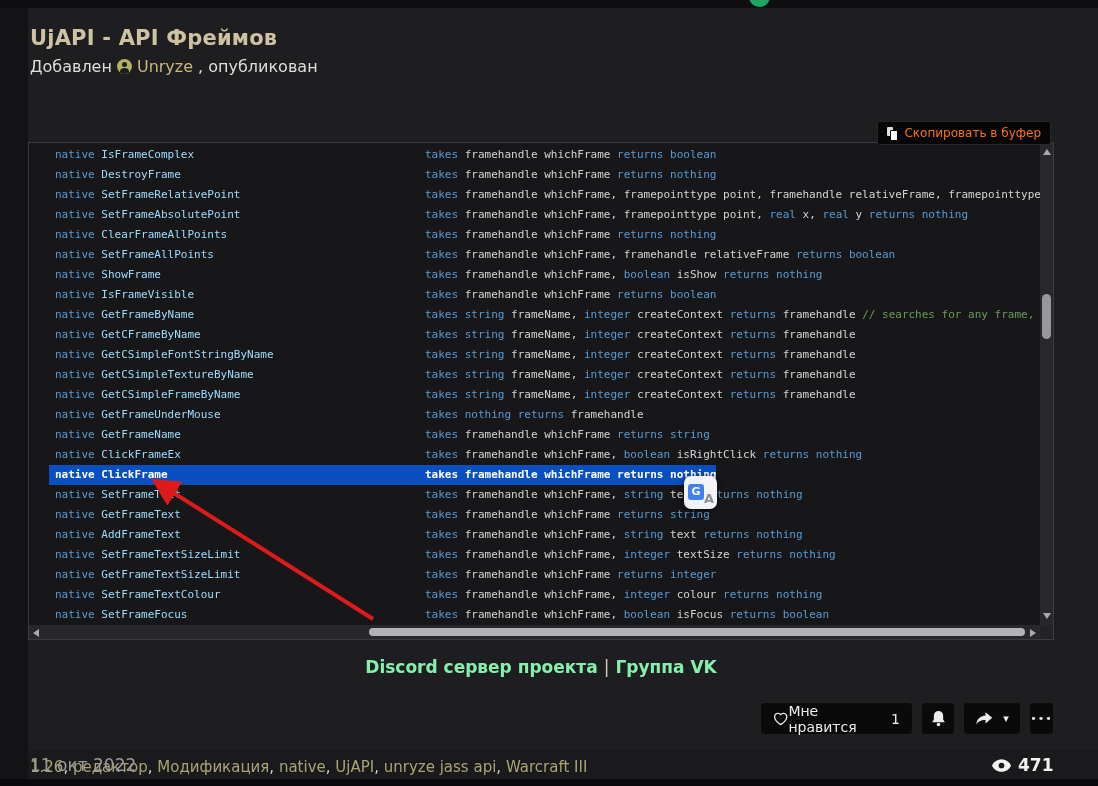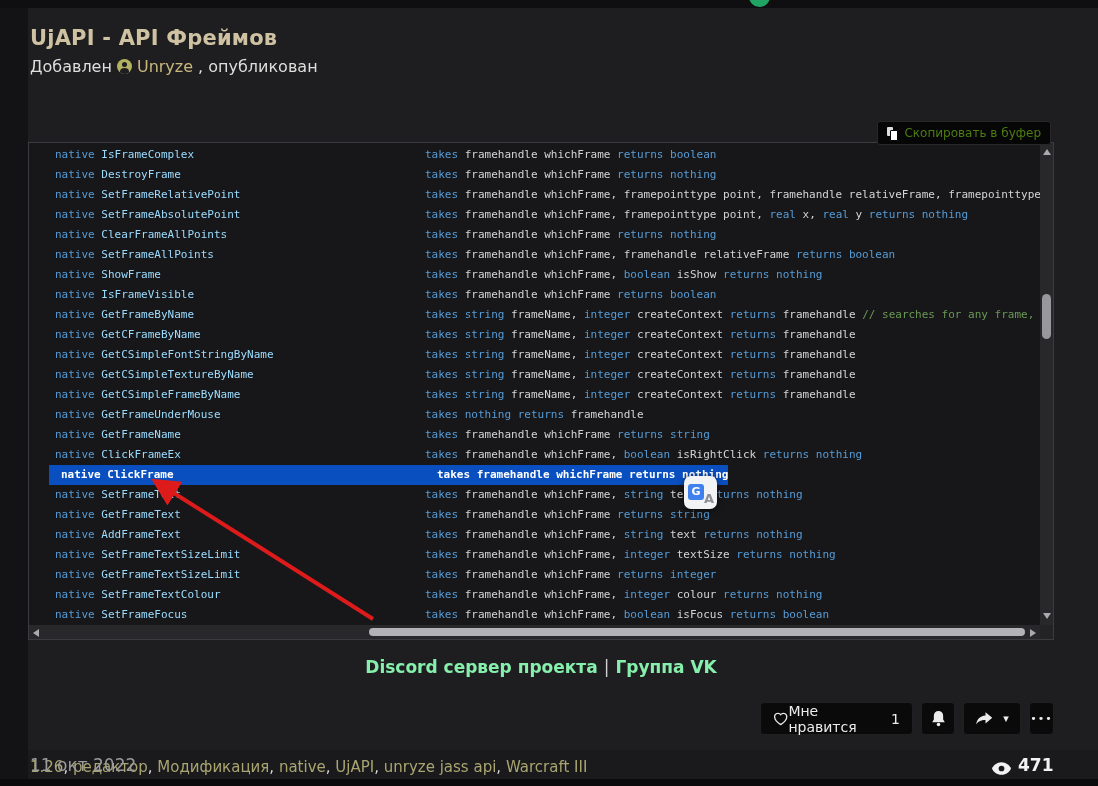--- a/index.html
+++ b/index.html
@@ -17,36 +17,36 @@
   
   .title{position:absolute;left:30px;top:26px;font-size:21px;font-weight:bold;color:#cfc2a2;letter-spacing:.2px;}
   .byline{position:absolute;left:30px;top:57px;font-size:16px;color:#dededd;display:flex;align-items:center;gap:5px;}
   .avatar{width:15px;height:15px;border-radius:50%;background:#b2b260;position:relative;overflow:hidden;display:inline-block;}
   .avatar::before{content:"";position:absolute;width:5px;height:5px;border-radius:50%;background:#1e1e21;left:5px;top:3px;}
   .avatar::after{content:"";position:absolute;width:9px;height:7px;border-radius:50% 50% 0 0;background:#1e1e21;left:3px;top:9px;}
   .author{color:#c9b87c;cursor:pointer;}
 
   
   .copy-btn{position:absolute;top:121px;right:47px;height:22px;display:flex;align-items:center;gap:6px;
-    background:#060607;border:1px solid #27272a;border-radius:3px;padding:0 9px;color:#4d7c0f;
+    background:#060607;border:1px solid #27272a;border-radius:3px;padding:0 9px;color:#f97316;
     font-size:12px;cursor:pointer;z-index:10;}
   .copy-icon{position:relative;width:11px;height:13px;display:inline-block;}
   .copy-icon::before{content:"";position:absolute;left:0;top:0;width:6px;height:9px;background:#dedede;border-radius:1px;}
   .copy-icon::after{content:"";position:absolute;left:3px;top:3px;width:6px;height:9px;background:#fff;border:1px solid #060607;border-radius:1px;}
 
   
   .code-block{position:absolute;left:28px;top:142px;width:1026px;height:498px;background:#17171a;
     border:1px solid #3c3c40;box-sizing:border-box;}
   .code-lines{position:absolute;left:0;top:2px;right:13px;bottom:14px;overflow:hidden;
     font-family:"DejaVu Sans Mono",monospace;font-size:11px;margin-left:20px;}
   .cline{height:20px;line-height:20px;white-space:pre;overflow:hidden;}
   .lhs{display:inline-block;width:376px;padding-left:6px;box-sizing:border-box;}
   .sig{display:inline-block;}
   .tk-kw{color:#569cd6;} .tk-id{color:#d4d4d4;} .tk-fn{color:#9cdcfe;} .tk-cm{color:#6a9955;}
-  .cline.sel .lhs,.cline.sel .sig{background:#0a4fc0;padding-left:12px;}
+  .cline.sel .lhs,.cline.sel .sig{background:#0a4fc0;}
   .cline.sel span{color:#ffffff;font-weight:bold;}
 
   
   .vbar{position:absolute;top:0;right:0;width:13px;bottom:14px;background:#28282b;}
   .vthumb{position:absolute;left:2px;width:9px;top:151px;height:45px;background:#97979c;border-radius:5px;cursor:pointer;}
   .tri{width:0;height:0;position:absolute;cursor:pointer;}
   .tri-up{left:3px;top:6px;border-left:4px solid transparent;border-right:4px solid transparent;border-bottom:6px solid #ababaf;}
   .tri-down{left:3px;bottom:6px;border-left:4px solid transparent;border-right:4px solid transparent;border-top:6px solid #ababaf;}
   .hbar{position:absolute;left:0;right:13px;bottom:0;height:14px;background:#28282b;}
   .hthumb{position:absolute;top:3px;height:8px;left:340px;width:656px;background:#b3b3b7;border-radius:4px;cursor:pointer;}
@@ -80,21 +80,21 @@
   .like-btn{left:760px;width:153px;justify-content:flex-start;padding:0 12px;}
   .like-label{}
   .like-count{margin-left:auto;padding-left:10px;}
   .bell-btn{left:921px;width:34px;}
   .share-btn{left:963px;width:58px;gap:10px;}
   .caret{font-size:11px;color:#ececec;}
   .more-btn{left:1029px;width:25px;font-size:11px;letter-spacing:1px;}
 
   
   .date{position:absolute;left:30px;top:755px;color:#9b9b9b;font-size:17px;z-index:30;}
-  .views{position:absolute;left:992px;top:755px;display:flex;gap:7px;align-items:flex-end;
+  .views{position:absolute;left:992px;top:755px;display:flex;gap:7px;align-items:center;
     color:#f2f2f2;font-size:17px;font-weight:bold;z-index:30;}
 </style>
 </head>
 <body>
 
 <div class="top-strip">
   <div class="green-dot"></div>
 </div>
 <div class="panel"></div>
 <div class="footer-band"></div>

